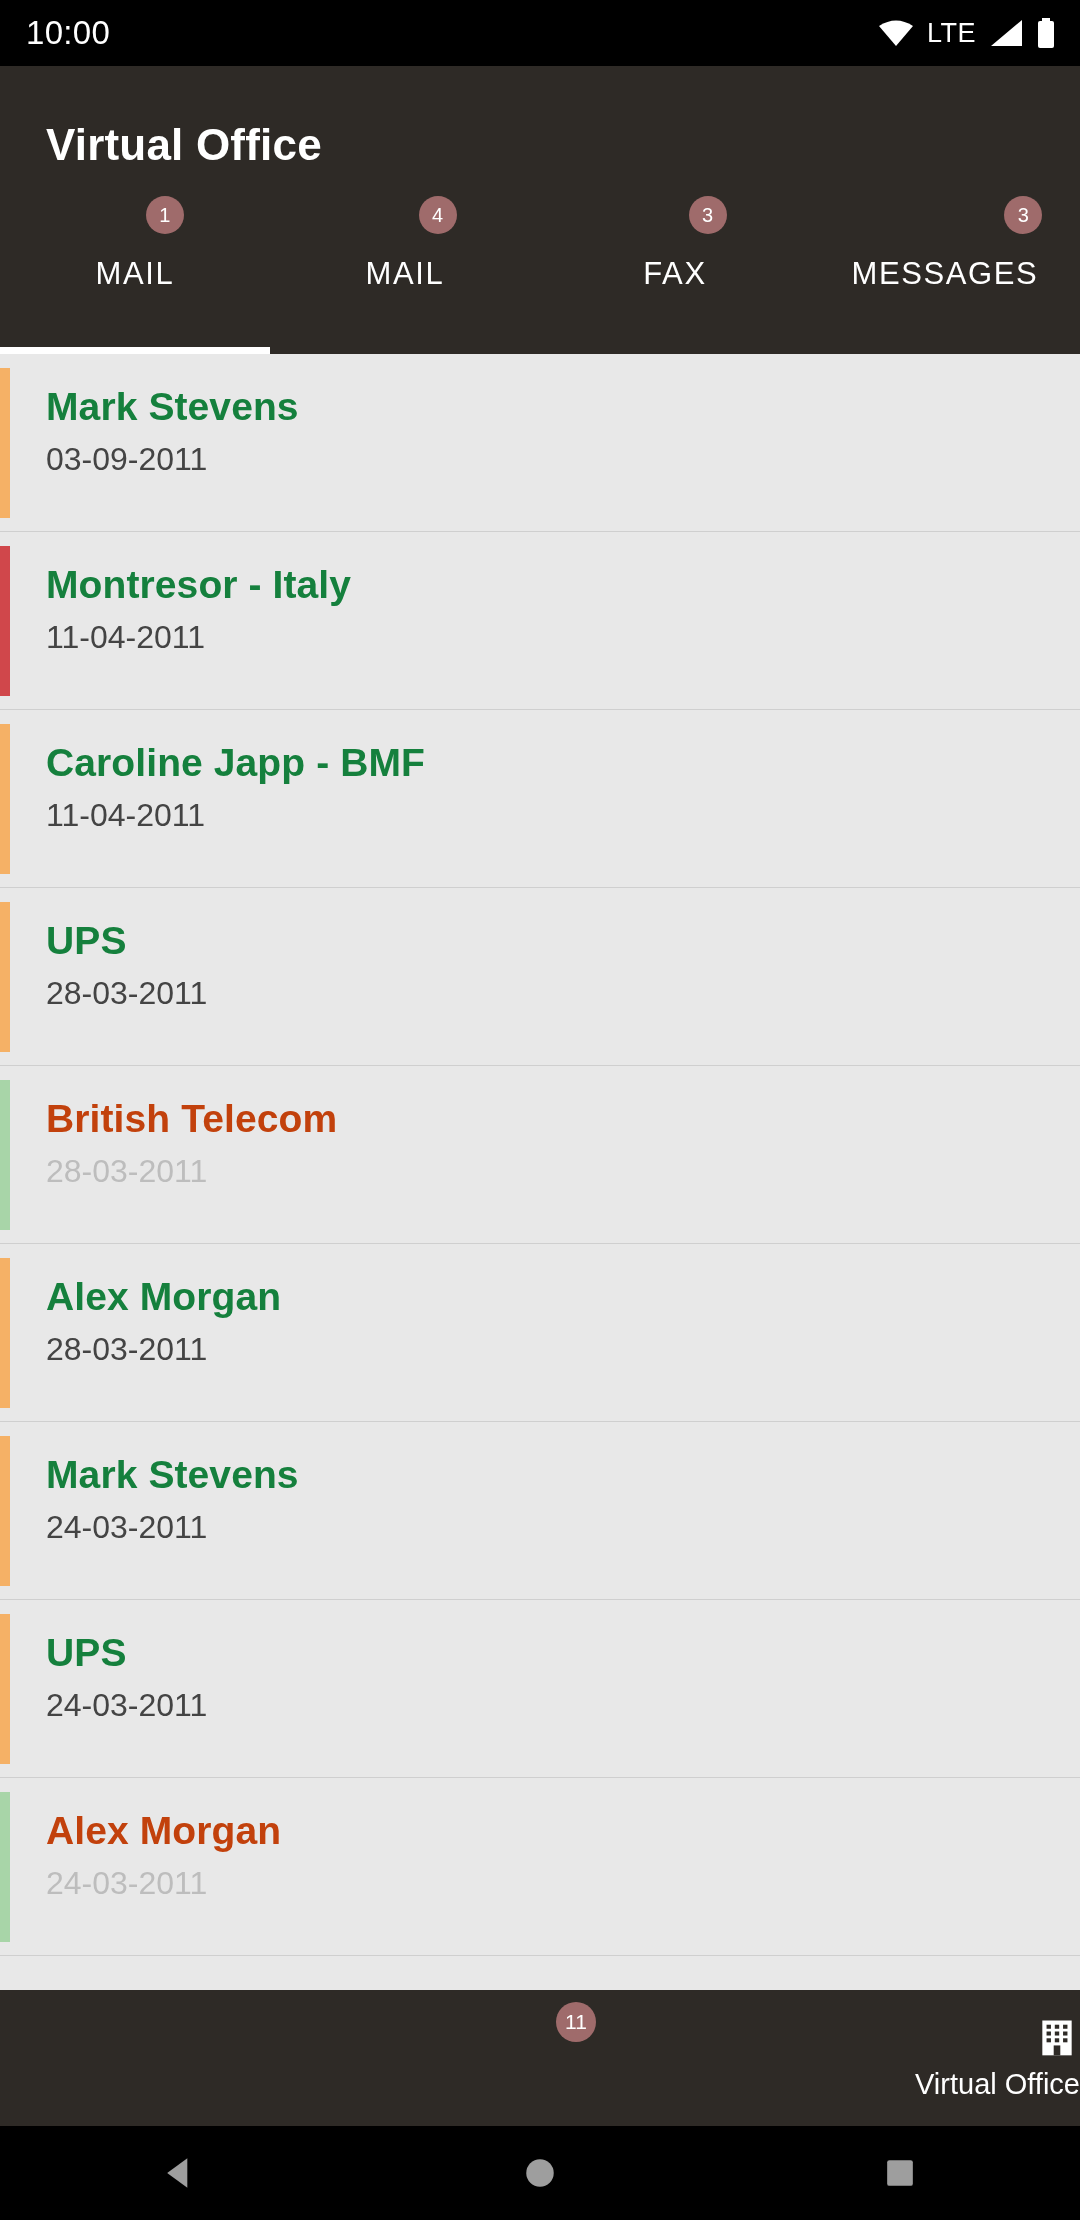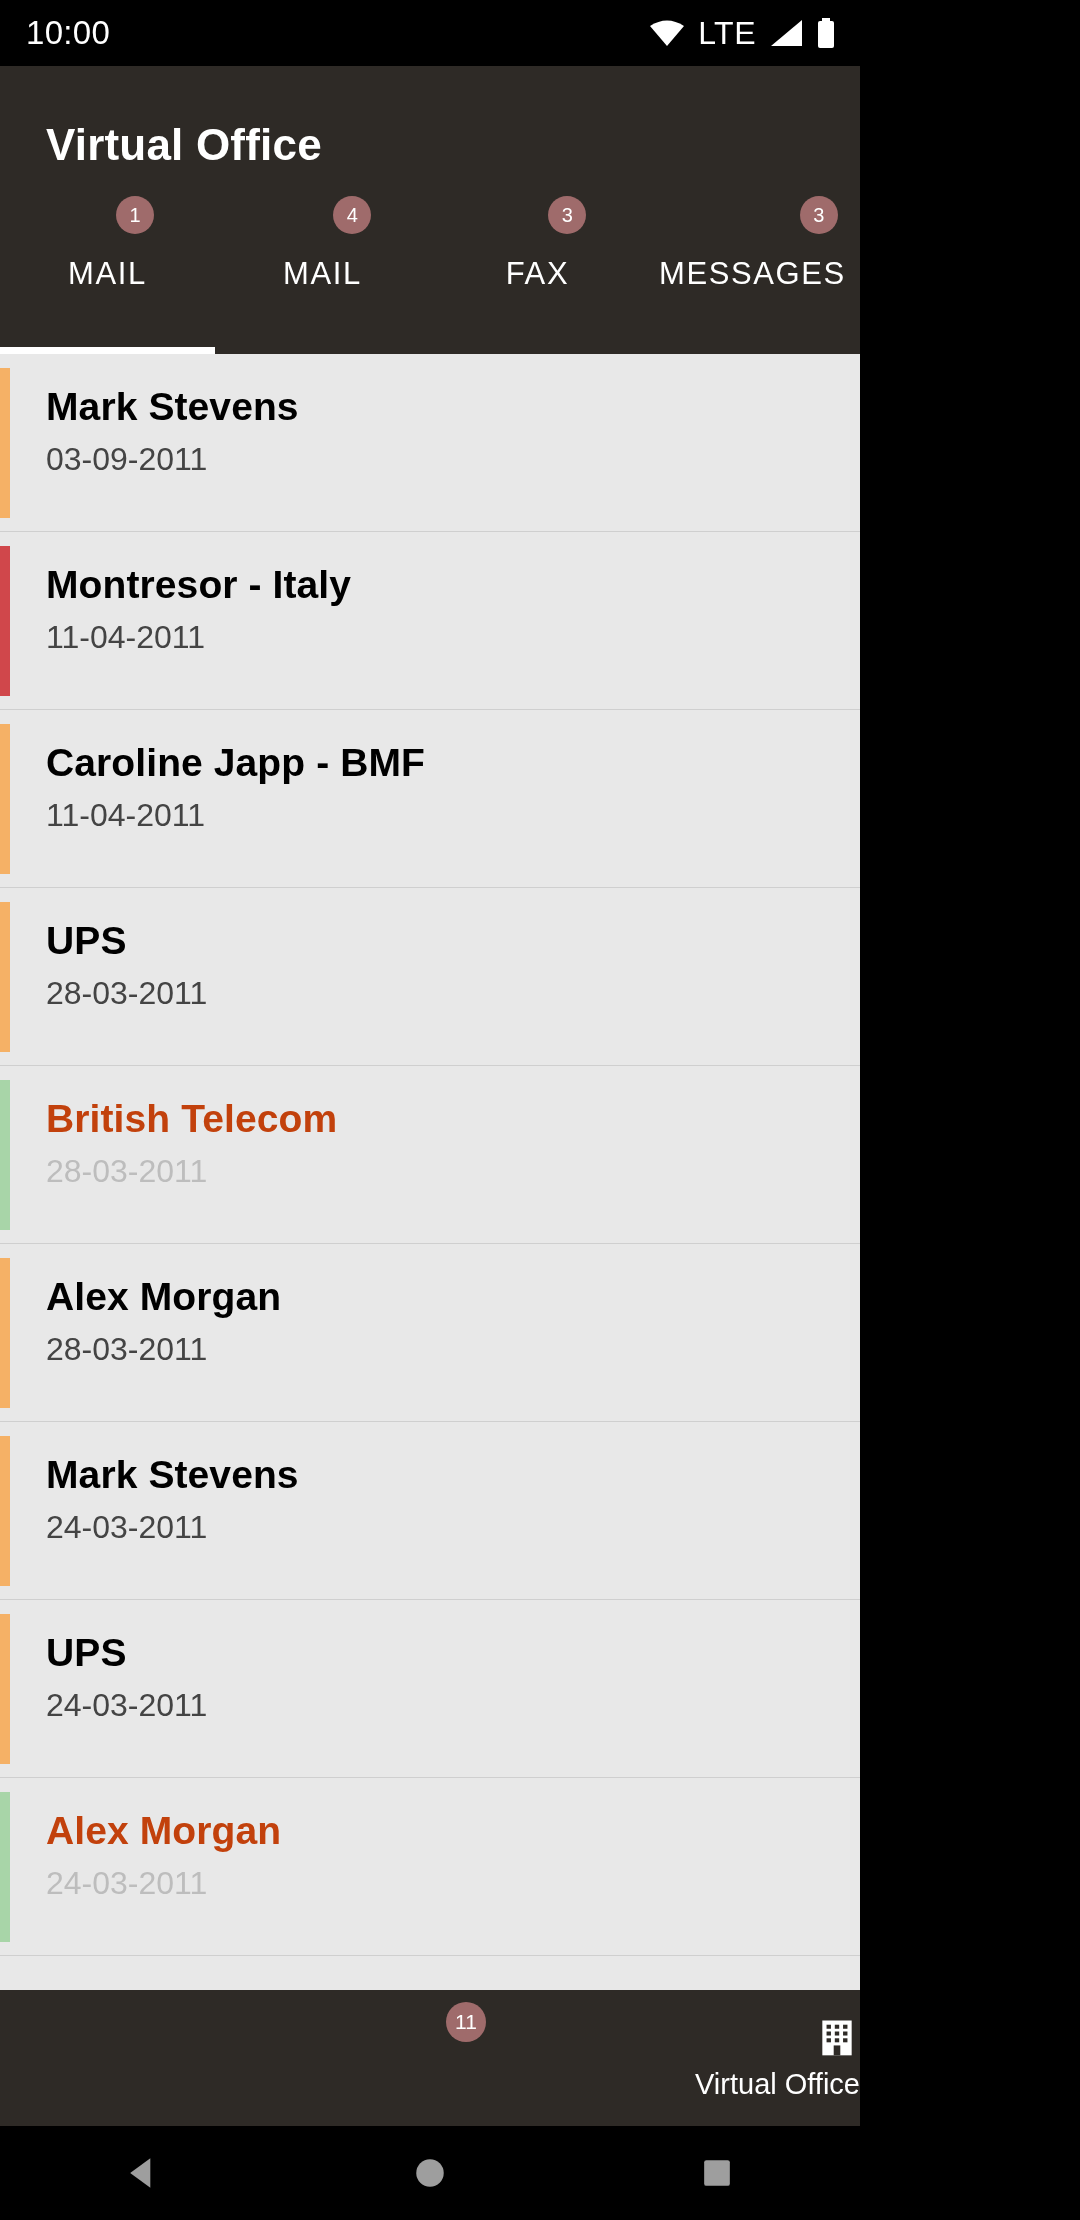--- a/index.html
+++ b/index.html
@@ -4,36 +4,36 @@
 <style>
   * { margin:0; padding:0; box-sizing:border-box; }
   html, body {
     width:1080px; height:2220px;
     background:#000;
     font-family:"Liberation Sans", sans-serif;
     overflow:hidden;
   }
   #phone {
     position:relative;
-    width:860px; height:2220px;
+    width:1080px; height:2220px;
     background:#000;
     display:flex; flex-direction:column;
   }
 
   
   .statusbar {
     height:66px; flex:0 0 66px;
     background:#000; color:#fff;
     display:flex; align-items:center; justify-content:space-between;
     padding:0 24px 0 26px;
   }
   .status-clock { font-size:33px; letter-spacing:.3px; }
   .status-icons { display:flex; align-items:center; gap:13px; }
   .status-icons svg { display:block; }
-  .lte-label { font-size:32px; letter-spacing:.5px; }
+  .lte-label { font-size:27px; letter-spacing:.5px; }
 
   
   .appbar {
     background:#2e2a26;
     flex:0 0 288px;
     display:flex; flex-direction:column;
     position:relative;
   }
   .appbar-title {
     color:#fff;
@@ -95,21 +95,21 @@
     background:#e8e8e8;
   }
   .row-bar {
     position:absolute;
     left:0; top:14px;
     width:10px; height:150px;
   }
   .row-title {
     font-size:39px;
     font-weight:bold;
-    color:#000000;
+    color:#15803d;
     letter-spacing:.1px;
     line-height:1.18;
   }
   .row-date {
     font-size:32px;
     color:#444444;
     margin-top:12px;
     line-height:1.1;
   }
   .row.read .row-title { color:#c2410c; font-weight:bold; }

